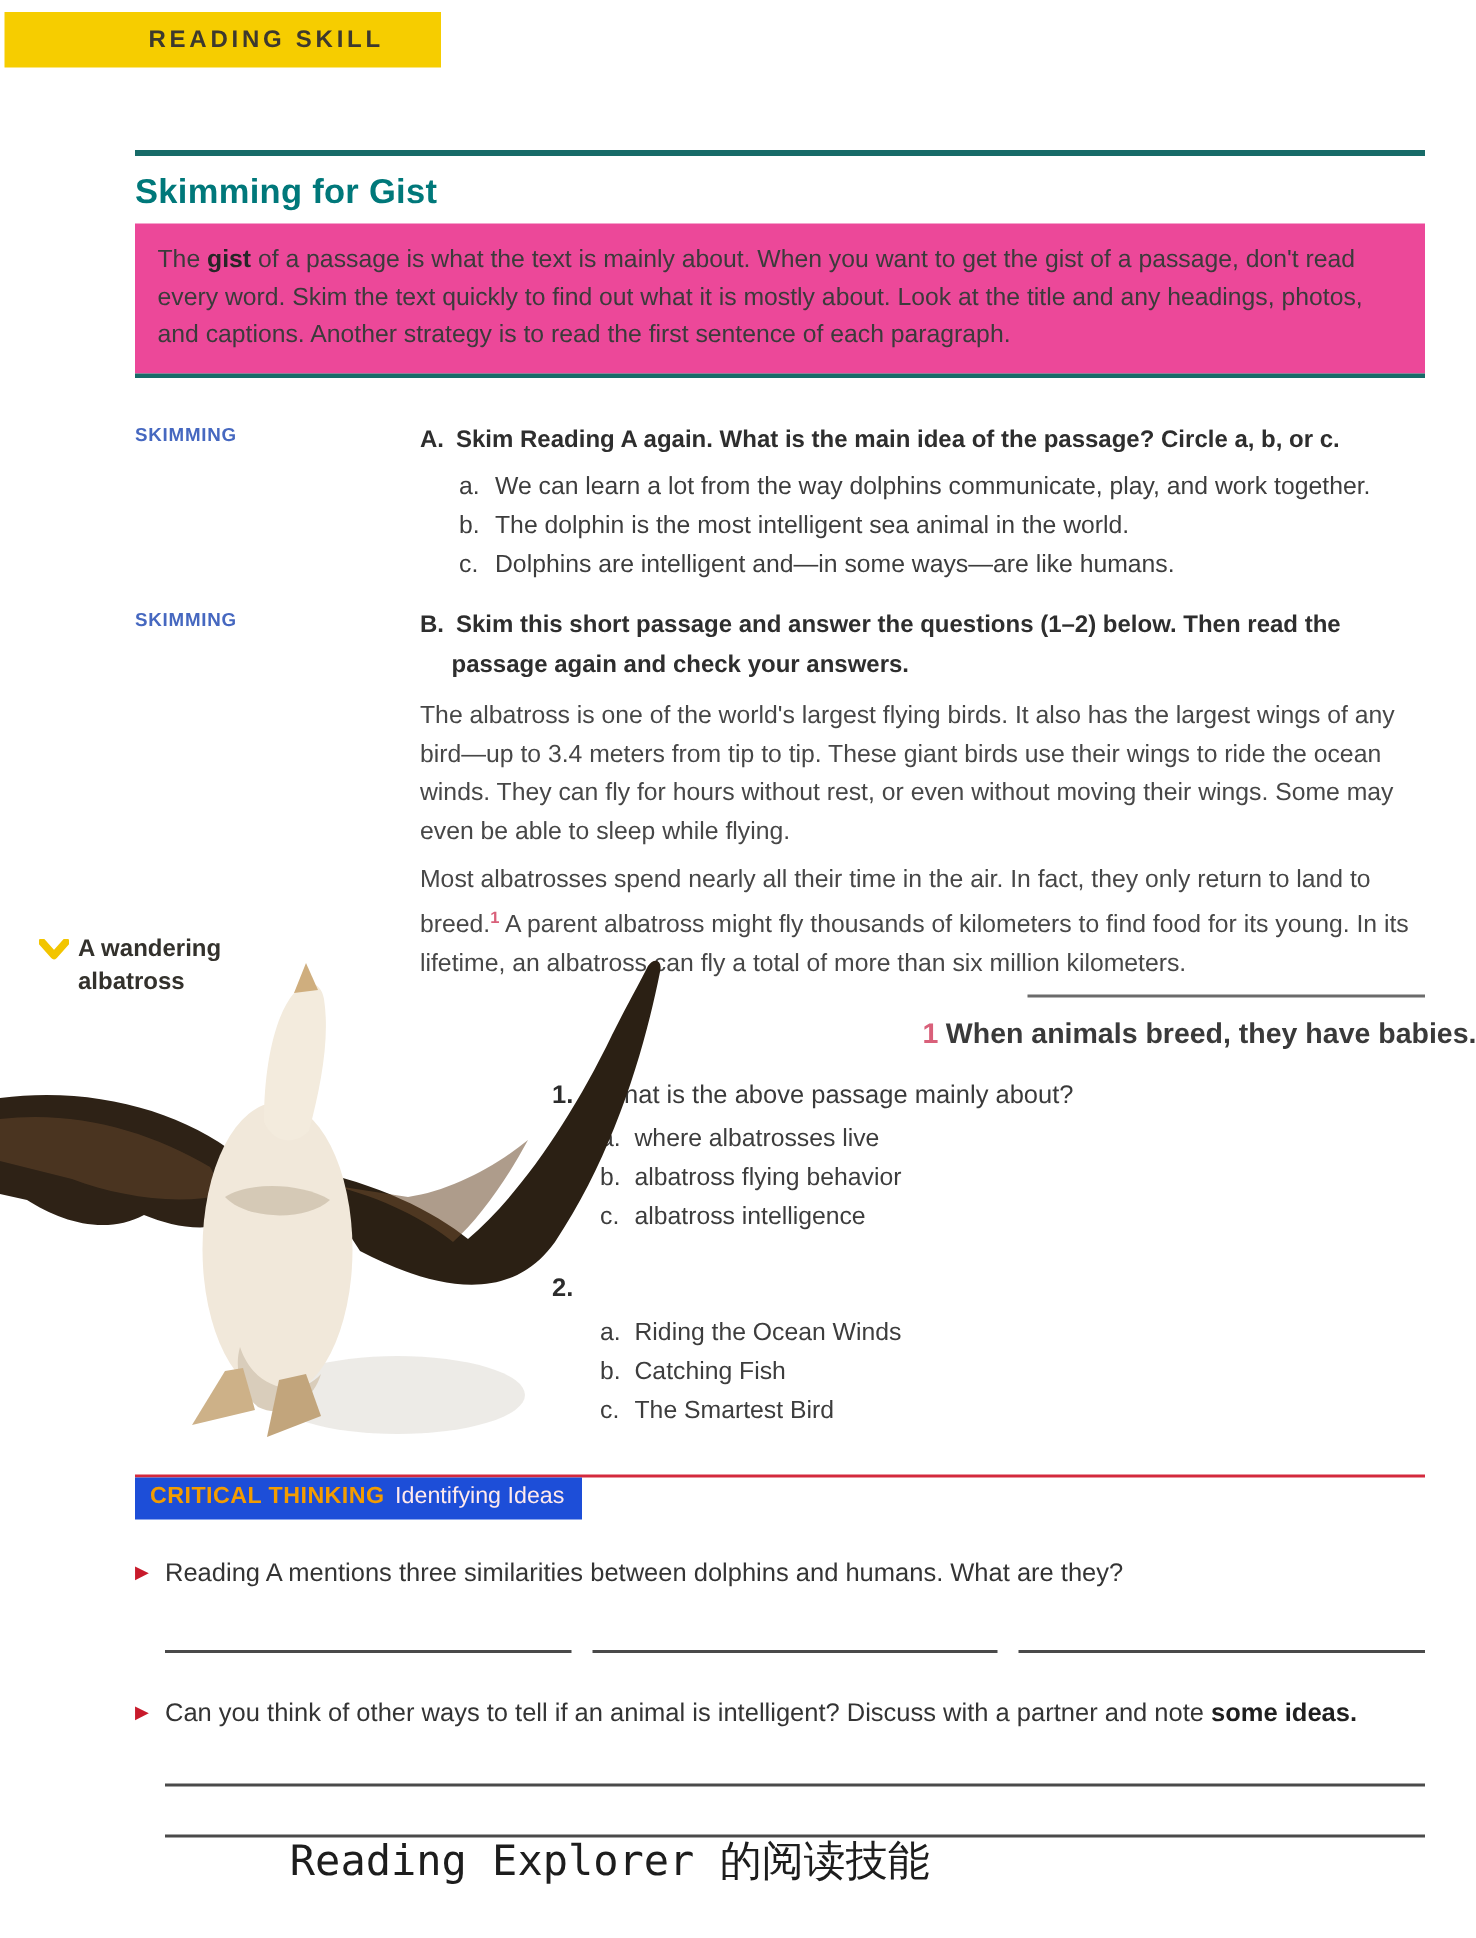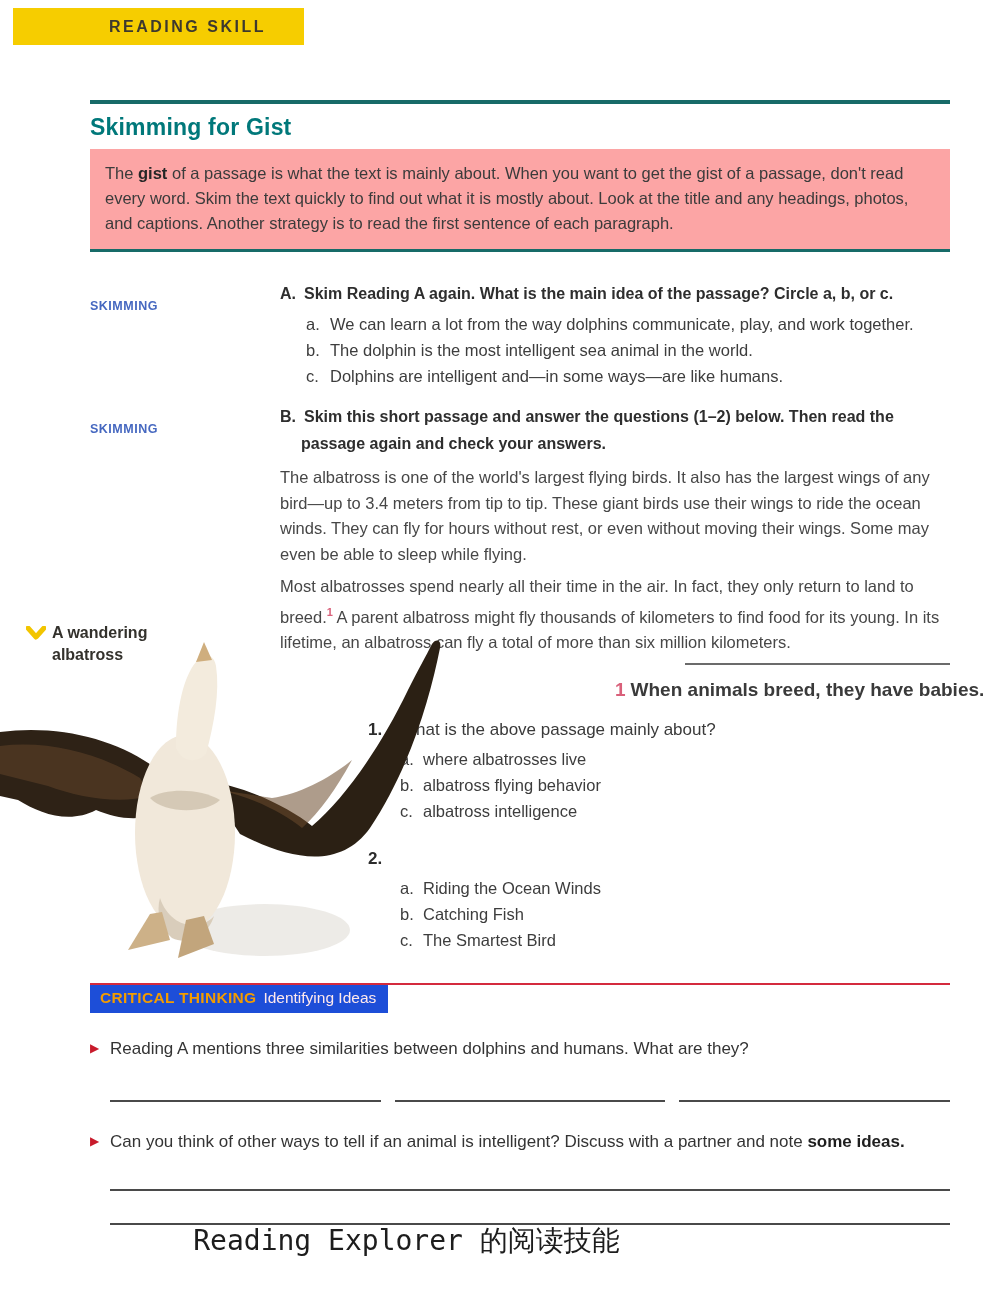--- a/index.html
+++ b/index.html
@@ -5,51 +5,51 @@
   * { margin: 0; padding: 0; box-sizing: border-box; }
   html,body { background:#ffffff; }
   body {
     width: 984px; height: 1292px; position: relative;
     font-family: "Liberation Sans", "DejaVu Sans", sans-serif;
     color: #3c3c3c; overflow: hidden;
   }
 
   
   .skill-banner {
-    position:absolute; top:8px; left:13px; width:291px; height:37px;
+    position:absolute; top:8px; left:3px; width:291px; height:37px;
     background:#f6cd00; display:flex; align-items:center;
     padding-left:96px;
   }
   .skill-banner span{
     font-weight:bold; font-size:16px; letter-spacing:2.5px; color:#3d392e;
   }
 
   
   .content { position:absolute; left:90px; top:100px; width:860px; }
 
   .rule-teal-thick { height:4px; background:#176b68; }
   .rule-teal-thin  { height:3px; background:#176b68; }
 
   h1.skill-title {
     margin:10px 0 8px 0; font-size:23px; font-weight:bold; color:#00787a;
     letter-spacing:0.2px;
   }
 
   .gist-box {
-    background:#fca5a5; padding:12px 15px 13px 15px;
+    background:#ec4899; padding:12px 15px 13px 15px;
     font-size:16.5px; line-height:25px; color:#3b3b3b;
   }
   .gist-box b { color:#262626; }
 
   .exercise { display:flex; }
   .ex-a { margin-top:28px; }
   .ex-b { margin-top:14px; }
   .ex-label {
     width:190px; flex:0 0 190px; padding-top:3px;
-    font-size:12.5px; font-weight:bold; letter-spacing:0.5px; color:#4668c0;margin-top:16px;
+    font-size:12.5px; font-weight:bold; letter-spacing:0.5px; color:#4668c0;
   }
   .ex-main { flex:1; min-width:0; }
 
   .prompt { font-size:16px; line-height:27px; font-weight:600; color:#2e2e2e; }
   .prompt .ltr { font-weight:800; margin-right:8px; }
   .prompt-bold2 { font-weight:800; margin-left:21px; }
 
   .opts { margin-top:4px; margin-left:26px; }
   .opt { display:flex; font-size:16.5px; line-height:26px; font-weight:400; color:#3d3d3d;}
   .opt .ol { width:24px; flex:0 0 24px; }

